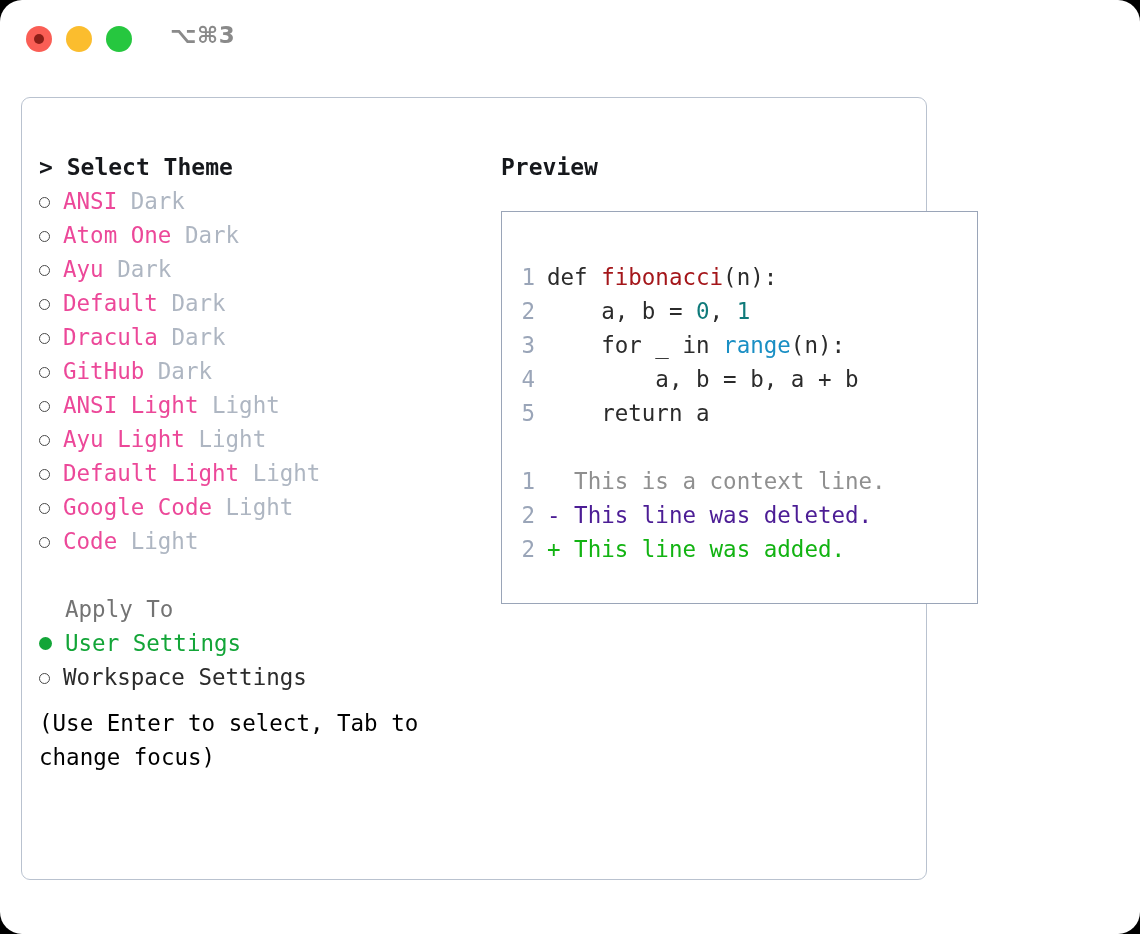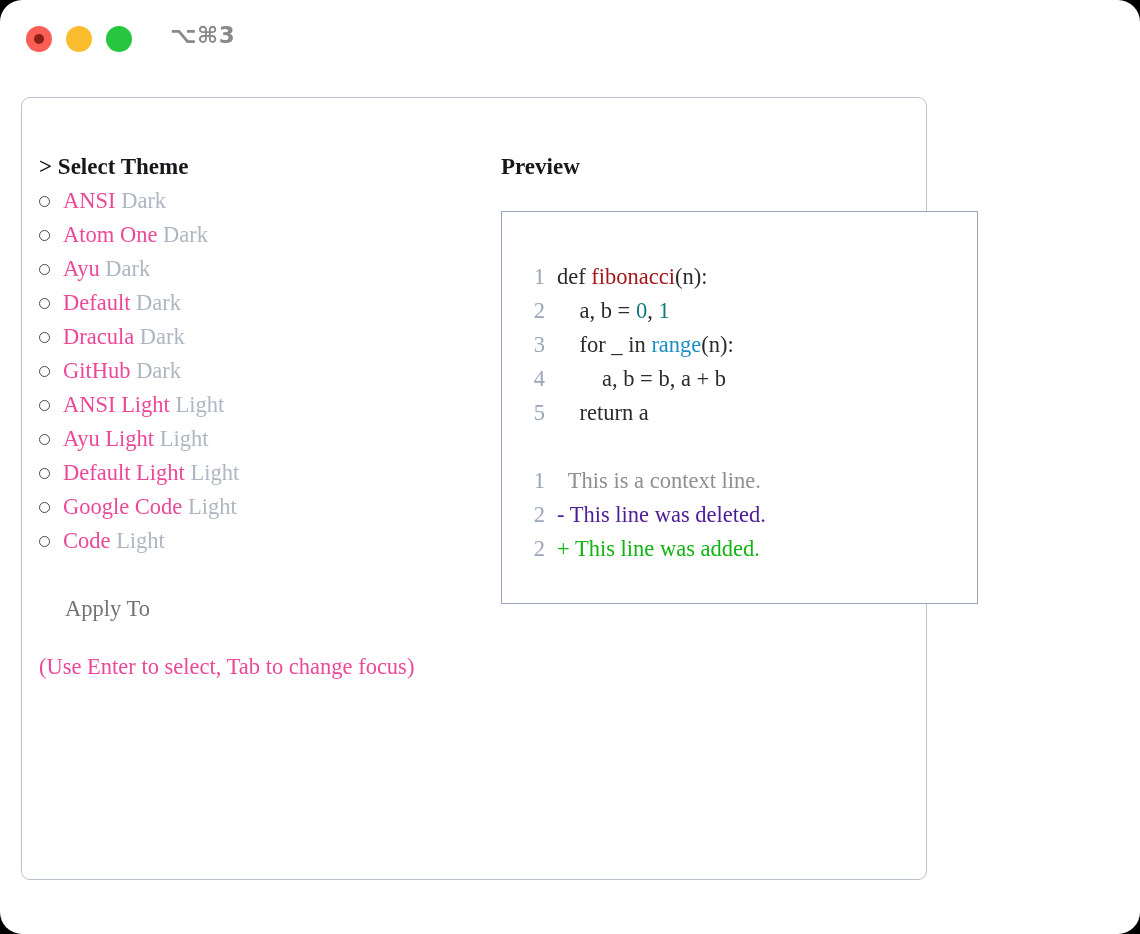--- a/index.html
+++ b/index.html
@@ -68,21 +68,20 @@
   #panel {
     position: absolute;
     left: 21px;
     top: 97px;
     width: 906px;
     height: 783px;
     border: 1.5px solid #b9c2cf;
     border-radius: 9px;
     box-sizing: border-box;
     background: #ffffff;
-    font-family: Liberation Serif, serif;
   }
 
   
   #left-col {
     position: absolute;
     left: 17px;
     top: 52px;
     width: 440px;
   }
   .row {
@@ -122,24 +121,24 @@
   }
   .spacer { height: 34px; }
   #apply-header {
     padding-left: 26px;
     color: #737373;
   }
   .apply-row.selected .apply-label { color: #13a538; }
   .apply-label { color: #2b2b2b; }
 
   #hint {
-    margin-top: 24px;
+    margin-top: 12px;
     font-size: 22.5px;
     line-height: 34px;
-    color: #ec4899;
+    color: #000000;
     width: 415px;
   }
 
   
   #right-col {
     position: absolute;
     left: 479px;
     top: 52px;
     width: 490px;
   }
@@ -154,21 +153,21 @@
     margin-top: 27px;
     width: 477px;
     height: 393px;
     border: 1.5px solid #9aa5b8;
     box-sizing: border-box;
     background: #ffffff;
     position: relative;
   }
   #code {
     position: absolute;
-    left: 17px;
+    left: 7px;
     top: 48px;
     font-size: 22.5px;
     line-height: 34px;
     white-space: pre;
   }
   .ln {
     display: inline-block;
     width: 26px;
     text-align: right;
     color: #9aa5b8;
@@ -210,20 +209,24 @@
           <div class="row"><span class="dot-hollow"></span><span class="theme-name">ANSI Light</span> <span class="theme-tag">Light</span></div>
           <div class="row"><span class="dot-hollow"></span><span class="theme-name">Ayu Light</span> <span class="theme-tag">Light</span></div>
           <div class="row"><span class="dot-hollow"></span><span class="theme-name">Default Light</span> <span class="theme-tag">Light</span></div>
           <div class="row"><span class="dot-hollow"></span><span class="theme-name">Google Code</span> <span class="theme-tag">Light</span></div>
           <div class="row"><span class="dot-hollow"></span><span class="theme-name">Code</span> <span class="theme-tag">Light</span></div>
         </div>
 
       <div class="spacer"></div>
 
       <div class="row" id="apply-header">Apply To</div>
+      <div id="apply-list">
+          <div class="row apply-row selected"><span class="dot-filled"></span><span class="apply-label">User Settings</span></div>
+          <div class="row apply-row"><span class="dot-hollow"></span><span class="apply-label">Workspace Settings</span></div>
+        </div>
 
       <div id="hint">(Use Enter to select, Tab to change focus)</div>
     </div>
 
     <div id="right-col">
       <div id="preview-title">Preview</div>
       <div id="preview-box">
         <div id="code"><div><span class="ln">1</span><span class="tok-kw">def </span><span class="tok-fn">fibonacci</span><span class="tok-plain">(n):</span></div><div><span class="ln">2</span><span class="tok-plain">    a, b = </span><span class="tok-num">0</span><span class="tok-plain">, </span><span class="tok-num">1</span></div><div><span class="ln">3</span><span class="tok-kw">    for _ in </span><span class="tok-builtin">range</span><span class="tok-plain">(n):</span></div><div><span class="ln">4</span><span class="tok-plain">        a, b = b, a + b</span></div><div><span class="ln">5</span><span class="tok-kw">    return a</span></div><div class="diff-gap"></div><div><span class="ln">1</span><span class="diff-context"><span> </span><span> This is a context line.</span></span></div><div><span class="ln">2</span><span class="diff-del"><span>-</span><span> This line was deleted.</span></span></div><div><span class="ln">2</span><span class="diff-add"><span>+</span><span> This line was added.</span></span></div></div>
       </div>
     </div>

